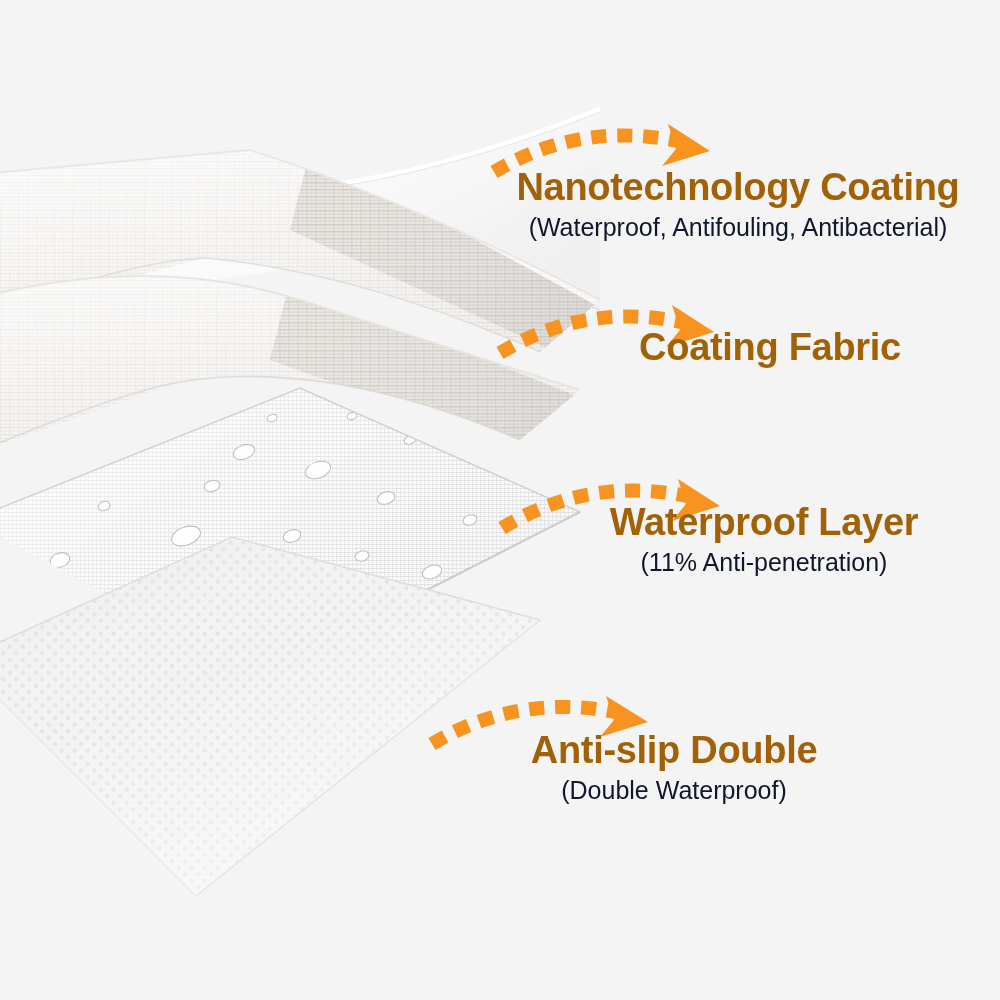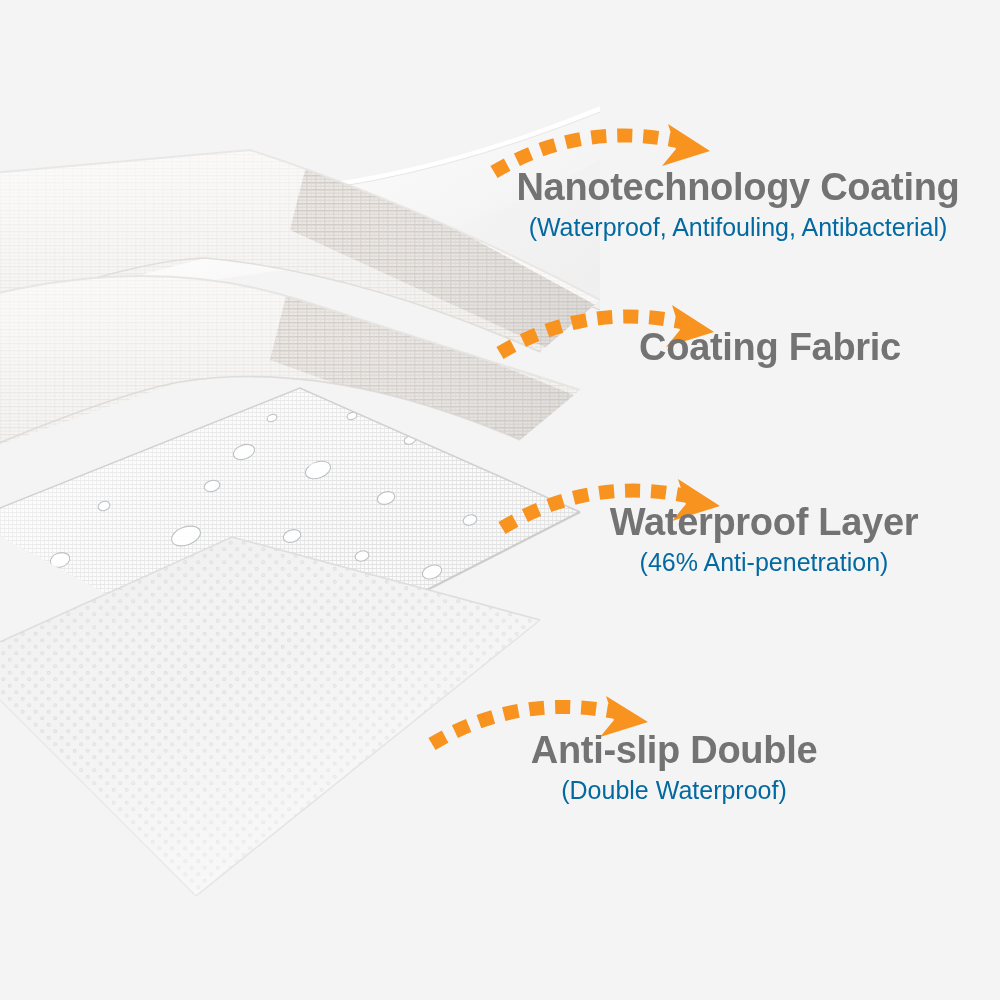--- a/index.html
+++ b/index.html
@@ -29,30 +29,30 @@
   .annotation {
     position: absolute;
     text-align: center;
   }
   .anno-arrow {
     position: absolute;
     pointer-events: none;
   }
   .anno-title {
     margin: 0;
-    color: #737373;
+    color: #a16207;
     font-size: 38px;
     font-weight: bold;
     letter-spacing: -0.3px;
     line-height: 1.05;
     white-space: nowrap;
   }
   .anno-sub {
     margin: 6px 0 0 0;
-    color: #0369a1;
+    color: #0f172a;
     font-size: 25px;
     font-weight: normal;
     line-height: 1.1;
     white-space: nowrap;
   }
 
   #anno-0 { left: 478px; top: 168px; width: 520px; }
   #anno-1 { left: 600px; top: 328px; width: 340px; }
   #anno-2 { left: 578px; top: 503px; width: 372px; }
   #anno-3 { left: 500px; top: 731px; width: 348px; }
@@ -237,21 +237,21 @@
   <div class="annotation" id="anno-1">
     <p class="anno-title">Coating Fabric</p>
   </div>
 
   <svg class="anno-arrow" style="left:494px; top:478px; width:232px; height:58px;" viewBox="0 0 232 58">
     <path d="M 8 50 Q 96 -3 198 19" fill="none" stroke="#f7931e" stroke-width="14" stroke-linecap="butt" stroke-dasharray="15 11"></path>
     <path d="M 184 1 L 226 28 L 178 43 L 192 26 Z" fill="#f7931e"></path>
   </svg>
   <div class="annotation" id="anno-2">
     <p class="anno-title">Waterproof Layer</p>
-    <p class="anno-sub">(46% Anti-penetration)</p>
+    <p class="anno-sub">(11% Anti-penetration)</p>
   </div>
 
   <svg class="anno-arrow" style="left:424px; top:696px; width:230px; height:56px;" viewBox="0 0 230 56">
     <path d="M 8 48 Q 95 -4 196 17" fill="none" stroke="#f7931e" stroke-width="14" stroke-linecap="butt" stroke-dasharray="15 11"></path>
     <path d="M 182 0 L 224 26 L 176 41 L 190 24 Z" fill="#f7931e"></path>
   </svg>
   <div class="annotation" id="anno-3">
     <p class="anno-title">Anti-slip Double</p>
     <p class="anno-sub">(Double Waterproof)</p>
   </div>

